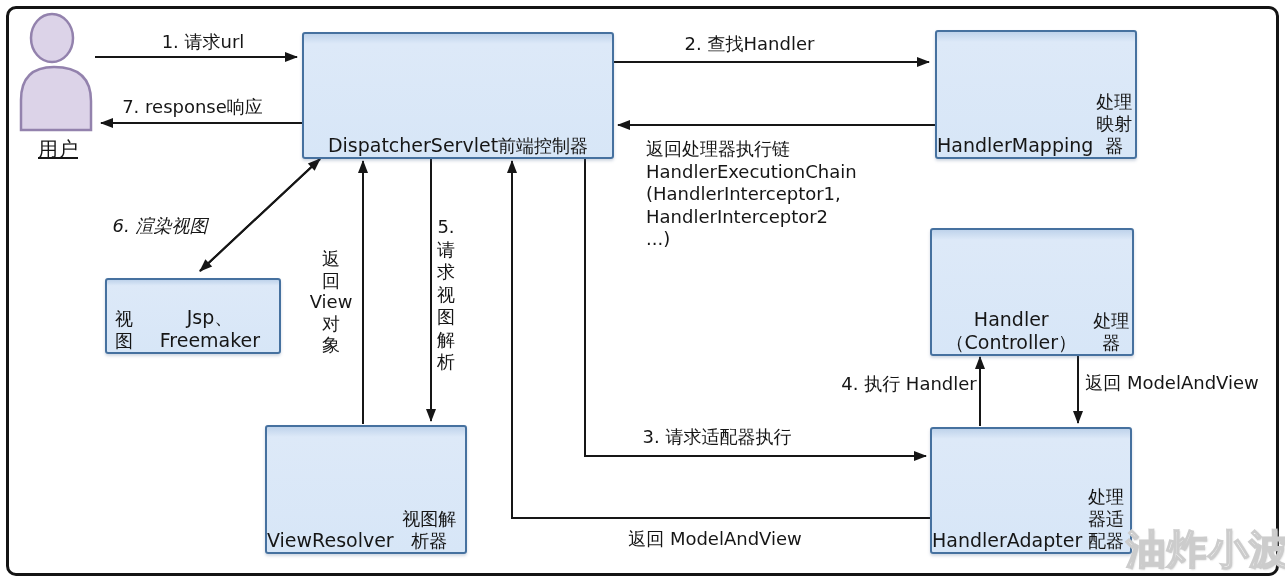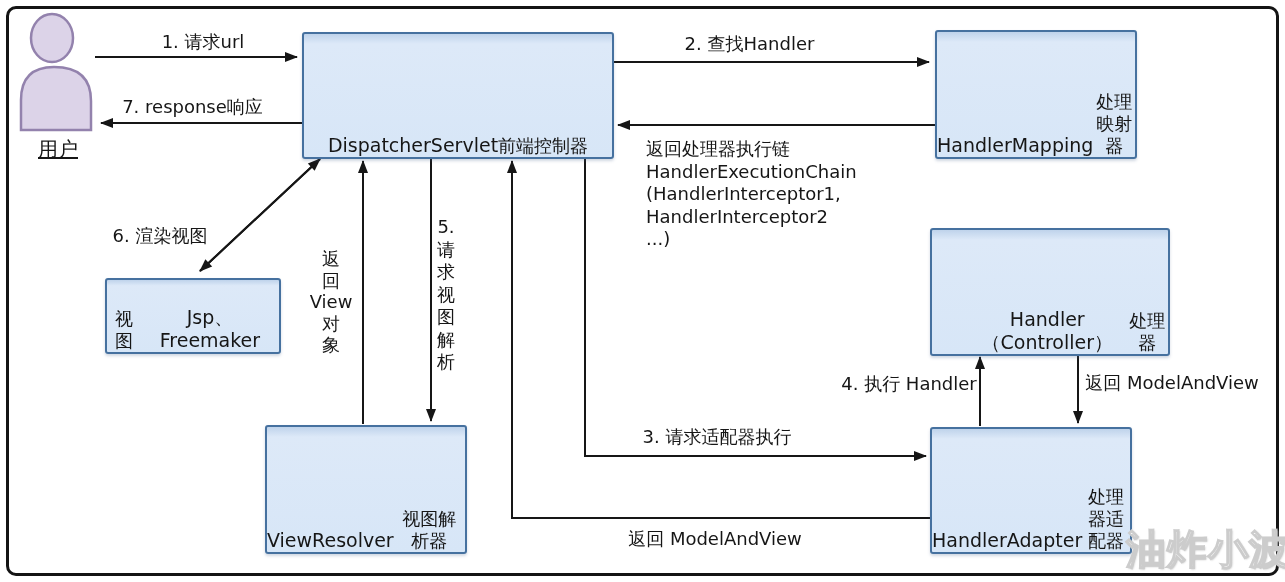--- a/index.html
+++ b/index.html
@@ -60,21 +60,21 @@
   <div class="node" style="left:302px;top:32px;width:308px;height:123px;">
     <div class="en">DispatcherServlet</div>
     <div class="cn">前端控制器</div>
   </div>
 
   <div class="node" style="left:935px;top:30px;width:198px;height:125px;">
     <div class="en">HandlerMapping</div>
     <div class="cn">处理映射器</div>
   </div>
 
-  <div class="node" style="left:930px;top:228px;width:200px;height:124px;padding-left:36px;">
+  <div class="node" style="left:930px;top:228px;width:200px;height:124px;">
     <div class="en">Handler（Controller）</div>
     <div class="cn">处理器</div>
   </div>
 
   <div class="node" style="left:930px;top:427px;width:198px;height:123px;">
     <div class="en">HandlerAdapter</div>
     <div class="cn">处理器适配器</div>
   </div>
 
   <div class="node" style="left:265px;top:425px;width:198px;height:125px;">
@@ -96,21 +96,21 @@
     <div>HandlerExecutionChain</div>
     <div>(HandlerInterceptor1,</div>
     <div>HandlerInterceptor2</div>
     <div>...)</div>
   </div>
 
   <div class="lbl" style="left:622px;top:425px;width:190px;">3. 请求适配器执行</div>
   <div class="lbl" style="left:835px;top:372px;width:148px;">4. 执行 Handler</div>
   <div class="lbl" style="left:1082px;top:371px;width:180px;">返回 ModelAndView</div>
   <div class="lbl" style="left:625px;top:527px;width:180px;">返回 ModelAndView</div>
-  <div class="lbl" style="left:100px;top:224px;width:120px;">6. 渲染视图</div>
+  <div class="lbl" style="left:100px;top:214px;width:120px;font-style:italic;">6. 渲染视图</div>
 
   <div class="vlbl" style="left:303px;top:248px;width:56px;">
     <div>返</div>
     <div>回</div>
     <div>View</div>
     <div>对</div>
     <div>象</div>
   </div>
 
   <div class="vlbl v7" style="left:418px;top:216px;width:56px;">

